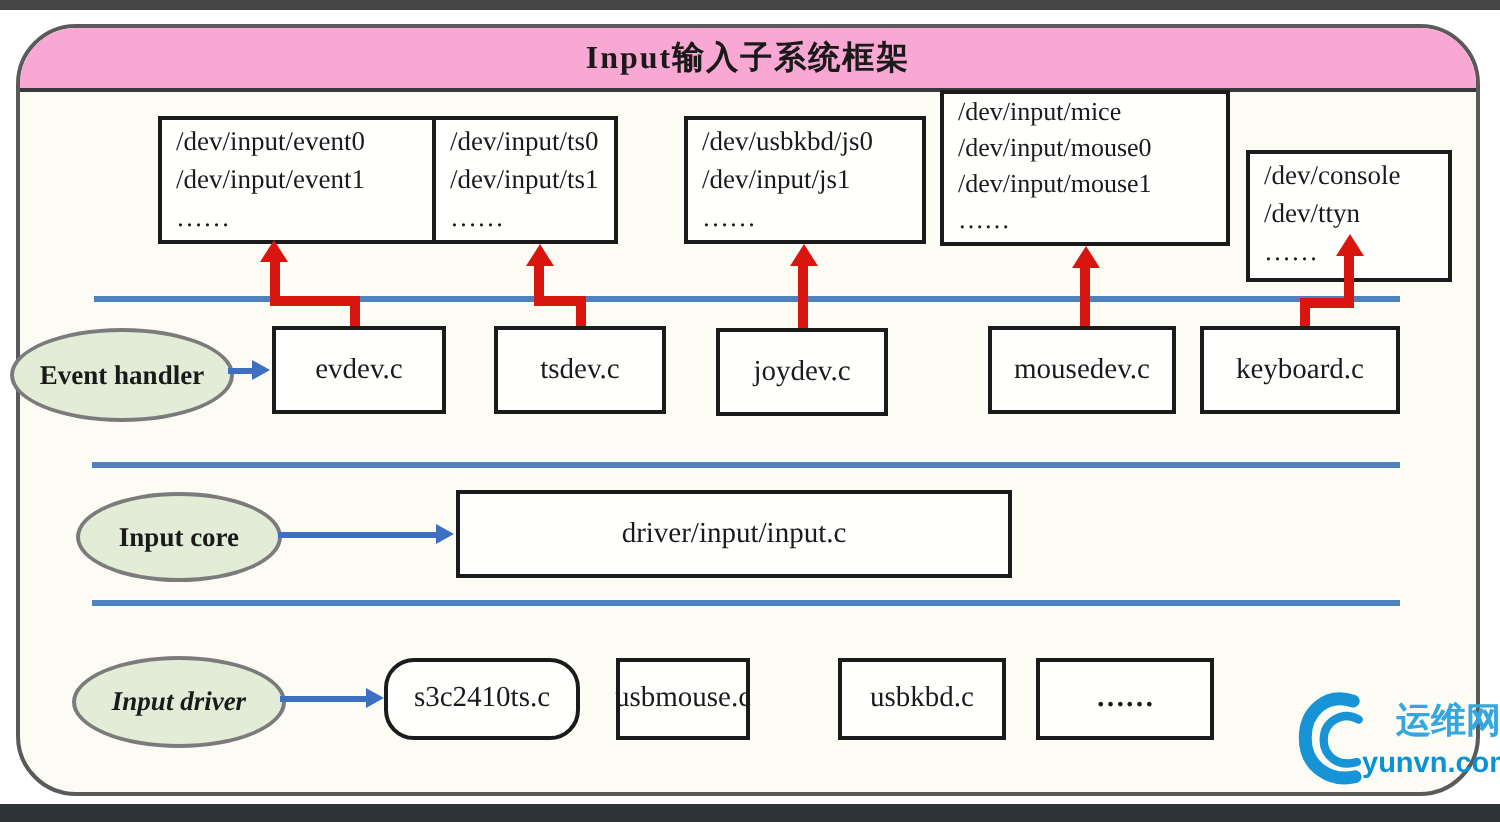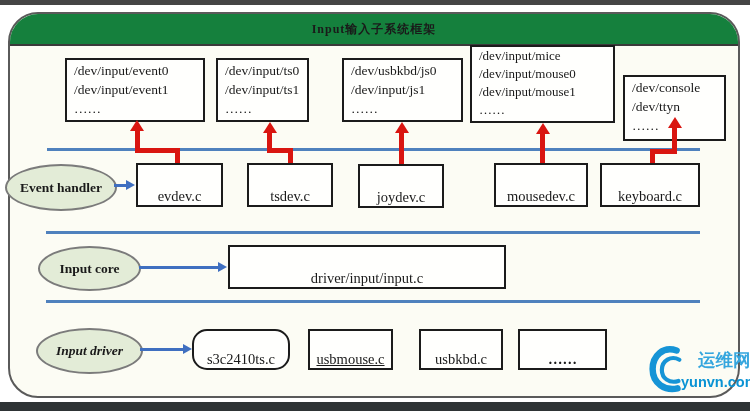--- a/index.html
+++ b/index.html
@@ -3,27 +3,27 @@
 <meta charset="utf-8">
 <style>
   html,body{margin:0;padding:0;background:#ffffff;}
   #stage{position:relative;width:750px;height:411px;background:#ffffff;overflow:hidden;
          font-family:"Liberation Serif","DejaVu Serif",serif;color:#1a1a1a;}
   .strip{position:absolute;left:0;width:750px;}
   #top-strip{top:0;height:5px;background:#454545;}
   #bottom-strip{top:402px;height:9px;background:#2e3335;}
   #panel{position:absolute;left:8px;top:12px;width:732px;height:386px;box-sizing:border-box;
          border:2px solid #5a5a5a;border-radius:30px;background:#fcfcf4;overflow:hidden;}
-  #title-band{height:30px;border-bottom:2px solid #3a3a3a;background:#15803d;
+  #title-band{height:30px;border-bottom:2px solid #3a3a3a;background:#f9a8d4;
               display:flex;align-items:center;justify-content:center;
-              font-weight:bold;font-size:12px;letter-spacing:1px;}
+              font-weight:bold;font-size:16px;letter-spacing:1px;}
   .box{position:absolute;background:#fffffd;border:2px solid #1b1b1b;box-sizing:border-box;}
   .dev-box{font-size:13.5px;line-height:19px;padding:1px 0 0 7px;}
   .dev-box.tight{line-height:18px;font-size:13px;padding-top:0;}
-  .mod-box{display:flex;align-items:flex-end;justify-content:center;font-size:14.5px;}
+  .mod-box{display:flex;align-items:center;justify-content:center;font-size:14.5px;}
   .ellipse{position:absolute;background:#e3ecd7;border:2px solid #7b7b7b;border-radius:50%;
            box-sizing:border-box;display:flex;align-items:center;justify-content:center;
            font-weight:bold;font-size:13.5px;}
   .hline{position:absolute;height:3px;background:#4f81bd;}
   .rv{position:absolute;width:5px;background:#d91510;}
   .rh{position:absolute;height:5px;background:#d91510;}
   .rhead{position:absolute;width:0;height:0;border-left:7px solid transparent;
          border-right:7px solid transparent;border-bottom:11px solid #d91510;}
   .bline{position:absolute;height:3px;background:#3f6fc0;}
   .bhead{position:absolute;width:0;height:0;border-top:5px solid transparent;
@@ -40,21 +40,21 @@
 
 <div id="stage">
 
   <div id="top-strip" class="strip"></div>
   <div id="bottom-strip" class="strip"></div>
 
   <div id="panel">
     <div id="title-band">Input输入子系统框架</div>
   </div>
 
-  <div class="box dev-box" style="left:65px;top:58px;width:140px;height:64px;">
+  <div class="box dev-box" style="left:79px;top:58px;width:140px;height:64px;">
     <div>/dev/input/event0</div>
     <div>/dev/input/event1</div>
     <div>……</div>
   </div>
   <div class="box dev-box" style="left:216px;top:58px;width:93px;height:64px;">
     <div>/dev/input/ts0</div>
     <div>/dev/input/ts1</div>
     <div>……</div>
   </div>
   <div class="box dev-box" style="left:342px;top:58px;width:121px;height:64px;">
@@ -142,21 +142,21 @@
   <div class="ellipse" style="left:36px;top:328px;width:107px;height:46px;font-style:italic;">
     <span>Input driver</span>
   </div>
   <div>
     <div class="bline" style="left:140px;top:348px;width:44px;"></div>
     <div class="bhead" style="left:183px;top:344px;"></div>
   </div>
   <div class="box mod-box" style="left:192px;top:329px;width:98px;height:41px;border-radius:15px;">
     <span>s3c2410ts.c</span>
   </div>
-  <div class="box mod-box" style="left:308px;top:329px;width:85px;height:41px;text-decoration:underline;">
+  <div class="box mod-box" style="left:308px;top:329px;width:67px;height:41px;">
     <span>usbmouse.c</span>
   </div>
   <div class="box mod-box" style="left:419px;top:329px;width:84px;height:41px;">
     <span>usbkbd.c</span>
   </div>
   <div class="box mod-box" style="left:518px;top:329px;width:89px;height:41px;font-weight:bold;">
     <span>……</span>
   </div>
 
   <div id="watermark">

